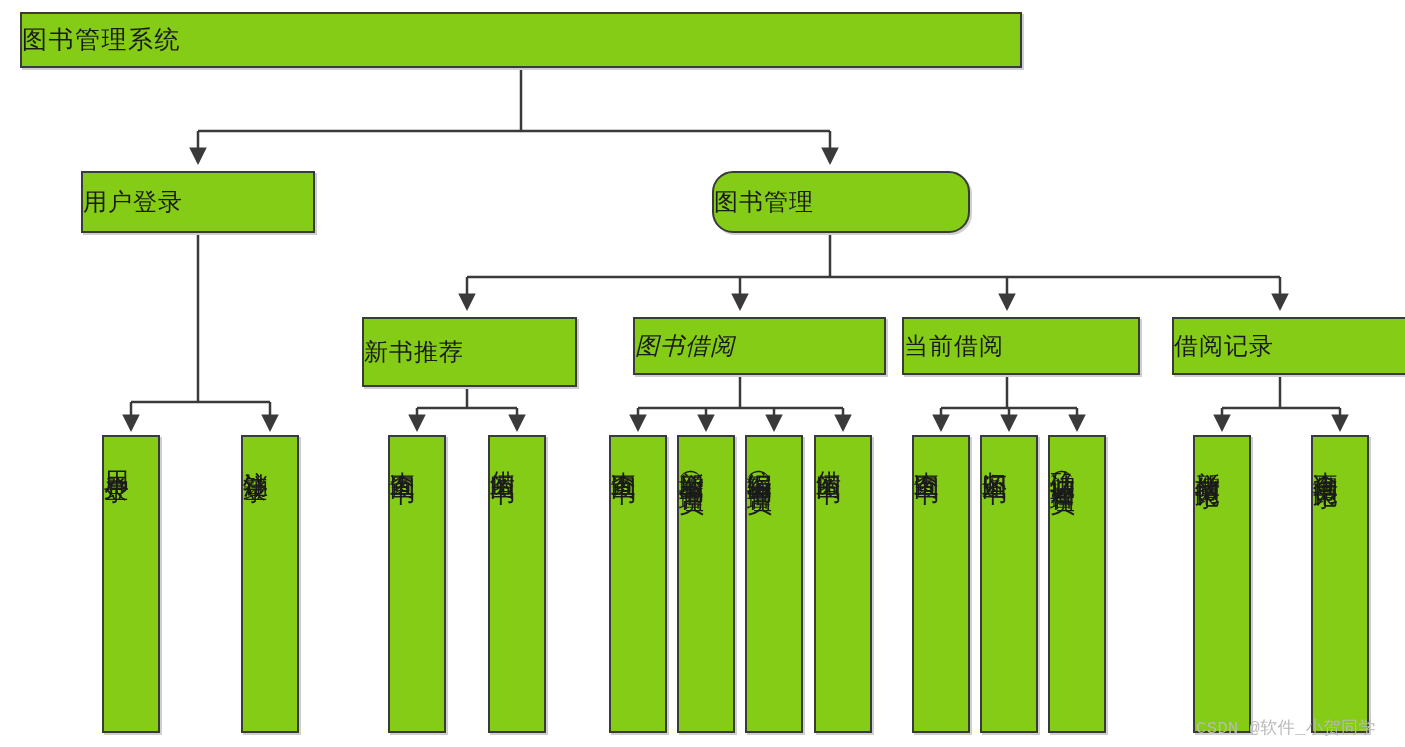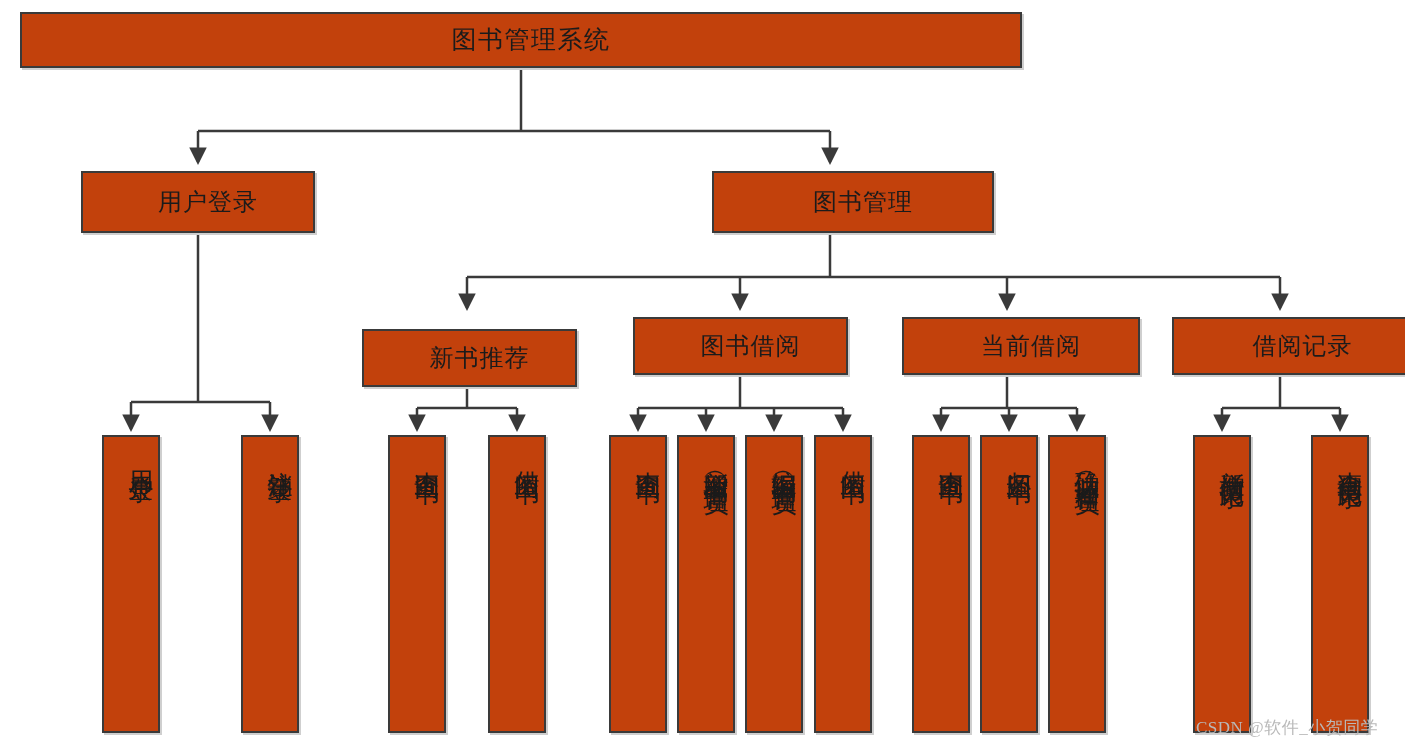--- a/index.html
+++ b/index.html
@@ -23,27 +23,26 @@
     position: absolute;
     left: 0;
     top: 0;
     width: 1405px;
     height: 747px;
     pointer-events: none;
   }
   .node {
     position: absolute;
     box-sizing: border-box;
-    background: #c2410c;
+    background: #84cc16;
     border: 2.5px solid #3a3a3a;
     display: flex;
     align-items: center;
-    justify-content: center;
+    justify-content: flex-start;
     box-shadow: 2px 2px 0 0 #cfcfcf;
-    padding-left: 20px;
   }
   .node .label {
     color: #1b1b1b;
     line-height: 1.18;
     text-align: center;
     white-space: pre;
   }
   .node.horiz .label {
     font-size: 24px;
     letter-spacing: 1px;
@@ -62,21 +61,21 @@
     font-size: 25px;
     letter-spacing: 3px;
     line-height: 1;
   }
   .watermark {
     position: absolute;
     font-size: 17px;
     color: #b9b9b9;
     letter-spacing: 0.5px;
     white-space: nowrap;
-    font-family: Liberation Serif, serif;
+    font-family: Liberation Mono, monospace;
   }
 </style>
 </head>
 <body>
 
 <div id="canvas">
 
   <svg class="edges" viewBox="0 0 1405 747" xmlns="http://www.w3.org/2000/svg">
     <defs>
       <marker id="arrow" viewBox="0 0 12 12" refX="10" refY="6" markerWidth="7" markerHeight="7" orient="auto-start-reverse">
@@ -127,28 +126,28 @@
     </g>
   </svg>
 
   <div class="node horiz root" style="left:20px; top:12px; width:1002px; height:56px;">
     <span class="label">图书管理系统</span>
   </div>
 
   <div class="node horiz" style="left:81px; top:171px; width:234px; height:62px;">
     <span class="label">用户登录</span>
   </div>
-  <div class="node horiz" style="left:712px; top:171px; width:282px; height:62px;">
+  <div class="node horiz" style="left:712px; top:171px; width:258px; height:62px;border-radius:21px;">
     <span class="label">图书管理</span>
   </div>
 
-  <div class="node horiz" style="left:362px; top:329px; width:215px; height:58px;">
+  <div class="node horiz" style="left:362px; top:317px; width:215px; height:70px;">
     <span class="label">新书推荐</span>
   </div>
-  <div class="node horiz" style="left:633px; top:317px; width:215px; height:58px;">
+  <div class="node horiz" style="left:633px; top:317px; width:253px; height:58px;font-style:italic;">
     <span class="label">图书借阅</span>
   </div>
   <div class="node horiz" style="left:902px; top:317px; width:238px; height:58px;">
     <span class="label">当前借阅</span>
   </div>
   <div class="node horiz" style="left:1172px; top:317px; width:241px; height:58px;">
     <span class="label">借阅记录</span>
   </div>
 
   <div class="node vert" style="left:102px; top:435px; width:58px; height:298px;">

